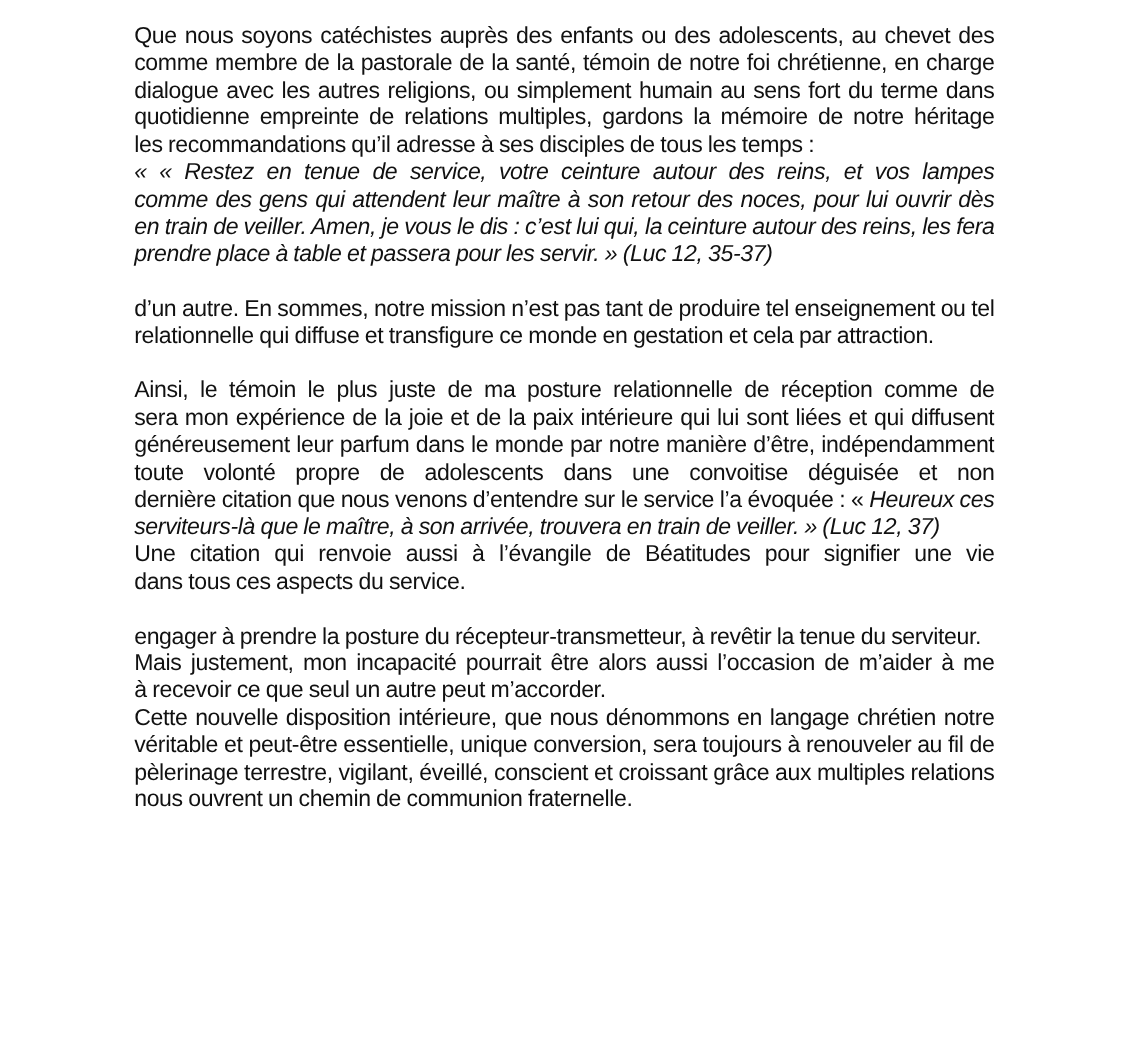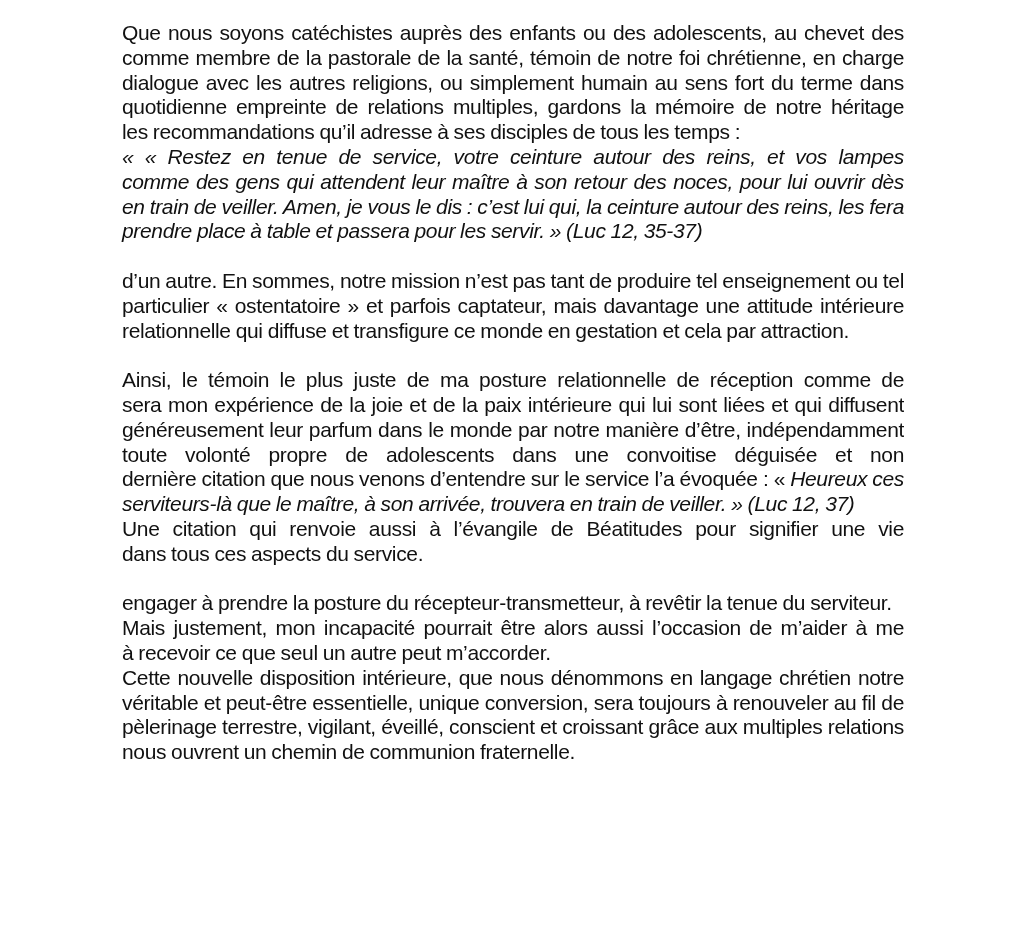--- a/index.html
+++ b/index.html
@@ -22,21 +22,20 @@
     <span class="line just">quotidienne empreinte de relations multiples, gardons la mémoire de notre héritage spirituel</span>
     <span class="line">les recommandations qu’il adresse à ses disciples de tous les temps :</span>
     <span class="line just it">« « Restez en tenue de service, votre ceinture autour des reins, et vos lampes allumées. Soyez</span>
     <span class="line just it">comme des gens qui attendent leur maître à son retour des noces, pour lui ouvrir dès qu’il</span>
     <span class="line just it">en train de veiller. Amen, je vous le dis : c’est lui qui, la ceinture autour des reins, les fera</span>
     <span class="line it">prendre place à table et passera pour les servir. » (Luc 12, 35-37)</span>
   </div>
   <div class="gap"></div>
   <div class="para">
     <span class="line just">d’un autre. En sommes, notre mission n’est pas tant de produire tel enseignement ou tel agir</span>
-    <span class="line just">particulier « ostentatoire » et parfois captateur, mais davantage une attitude intérieure</span>
     <span class="line">relationnelle qui diffuse et transfigure ce monde en gestation et cela par attraction.</span>
   </div>
   <div class="gap"></div>
   <div class="para">
     <span class="line just">Ainsi, le témoin le plus juste de ma posture relationnelle de réception comme de transmission</span>
     <span class="line just">sera mon expérience de la joie et de la paix intérieure qui lui sont liées et qui diffusent</span>
     <span class="line just">généreusement leur parfum dans le monde par notre manière d’être, indépendamment de</span>
     <span class="line just">toute volonté propre de adolescents dans une convoitise déguisée et non conscientisée. La</span>
     <span class="line just"><span>dernière citation que nous venons d’entendre sur le service l’a évoquée : « </span><span class="it">Heureux ces</span></span>
     <span class="line it">serviteurs-là que le maître, à son arrivée, trouvera en train de veiller. » (Luc 12, 37)</span>

